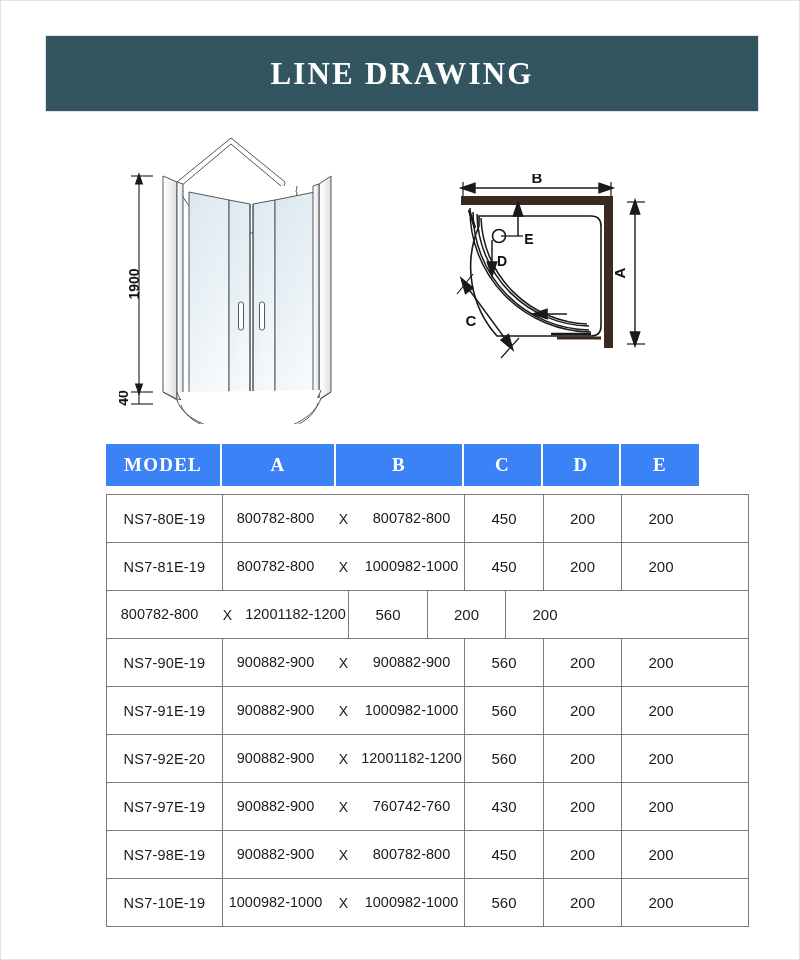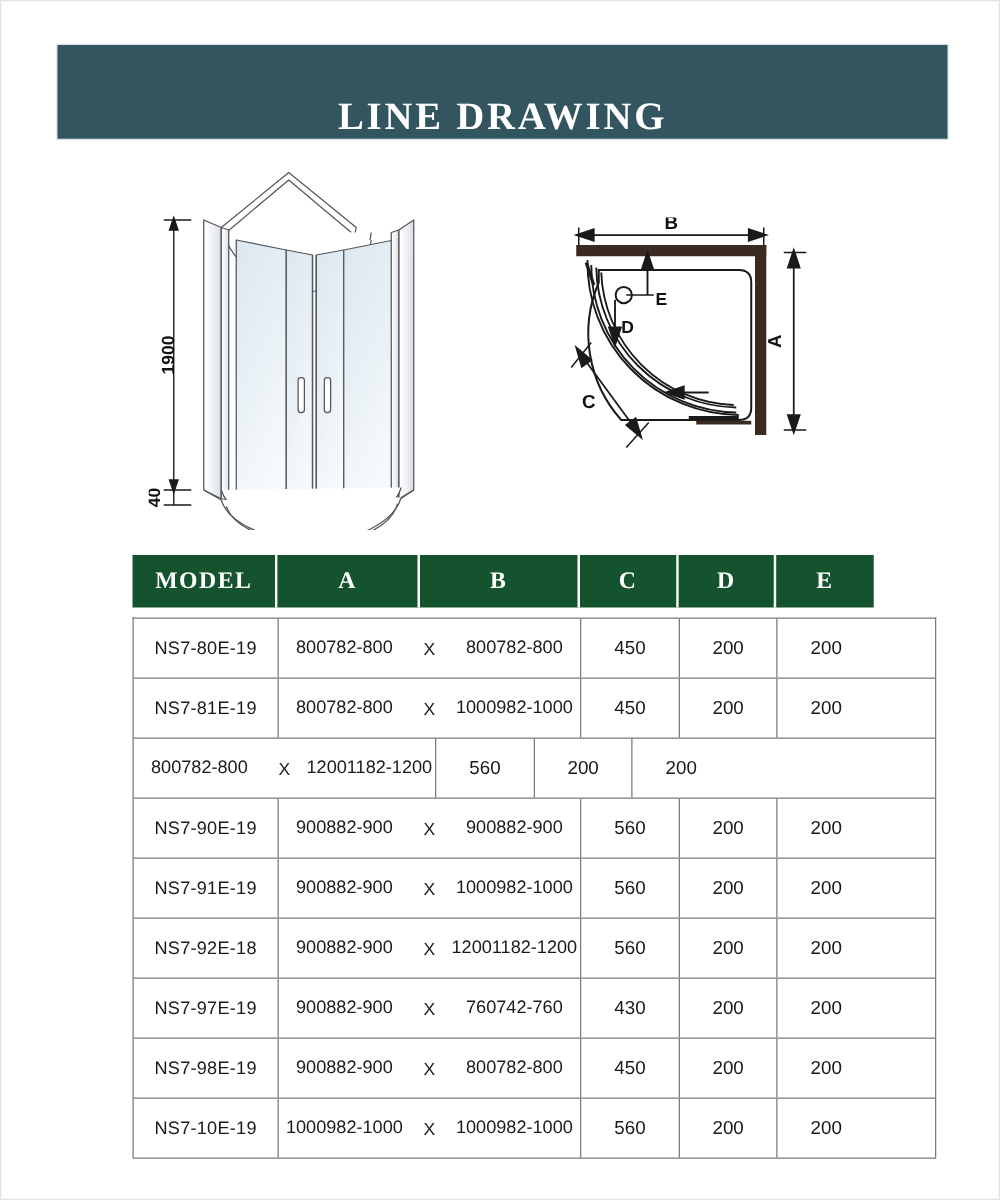--- a/index.html
+++ b/index.html
@@ -26,21 +26,21 @@
 
   
   .banner {
     position: absolute;
     left: 45px;
     top: 35px;
     width: 712px;
     height: 75px;
     background: #33555f;
     display: flex;
-    align-items: flex-end;
+    align-items: center;
     justify-content: center;
     box-shadow: 0 0 0 1px #dfe3e5;
   }
   .banner-title {
     color: #ffffff;
     font-family: "Liberation Serif", serif;
     font-weight: bold;
     font-size: 31px;
     letter-spacing: 2.2px;
   }
@@ -63,21 +63,21 @@
     left: 105px;
     top: 443px;
     width: 593px;
   }
   .thead {
     display: flex;
     width: 593px;
     height: 42px;
   }
   .th {
-    background: #14532d;
+    background: #3b82f6;
     color: #ffffff;
     font-family: "Liberation Serif", serif;
     font-weight: bold;
     font-size: 19px;
     display: flex;
     align-items: center;
     justify-content: center;
     letter-spacing: 1.2px;
     border-right: 2px solid #ffffff;
   }
@@ -380,21 +380,21 @@
             <div class="dim-block">
               <span class="dim-top">1000</span>
               <span class="dim-bot">982-1000</span>
             </div>
           </div>
           <div class="td td-c">560</div>
           <div class="td td-d">200</div>
           <div class="td td-e">200</div>
         </div>
         <div class="trow">
-          <div class="td td-model">NS7-92E-18</div>
+          <div class="td td-model">NS7-92E-20</div>
           <div class="td td-dims">
             <div class="dim-block">
               <span class="dim-top">900</span>
               <span class="dim-bot">882-900</span>
             </div>
             <div class="dim-x">X</div>
             <div class="dim-block">
               <span class="dim-top">1200</span>
               <span class="dim-bot">1182-1200</span>
             </div>

